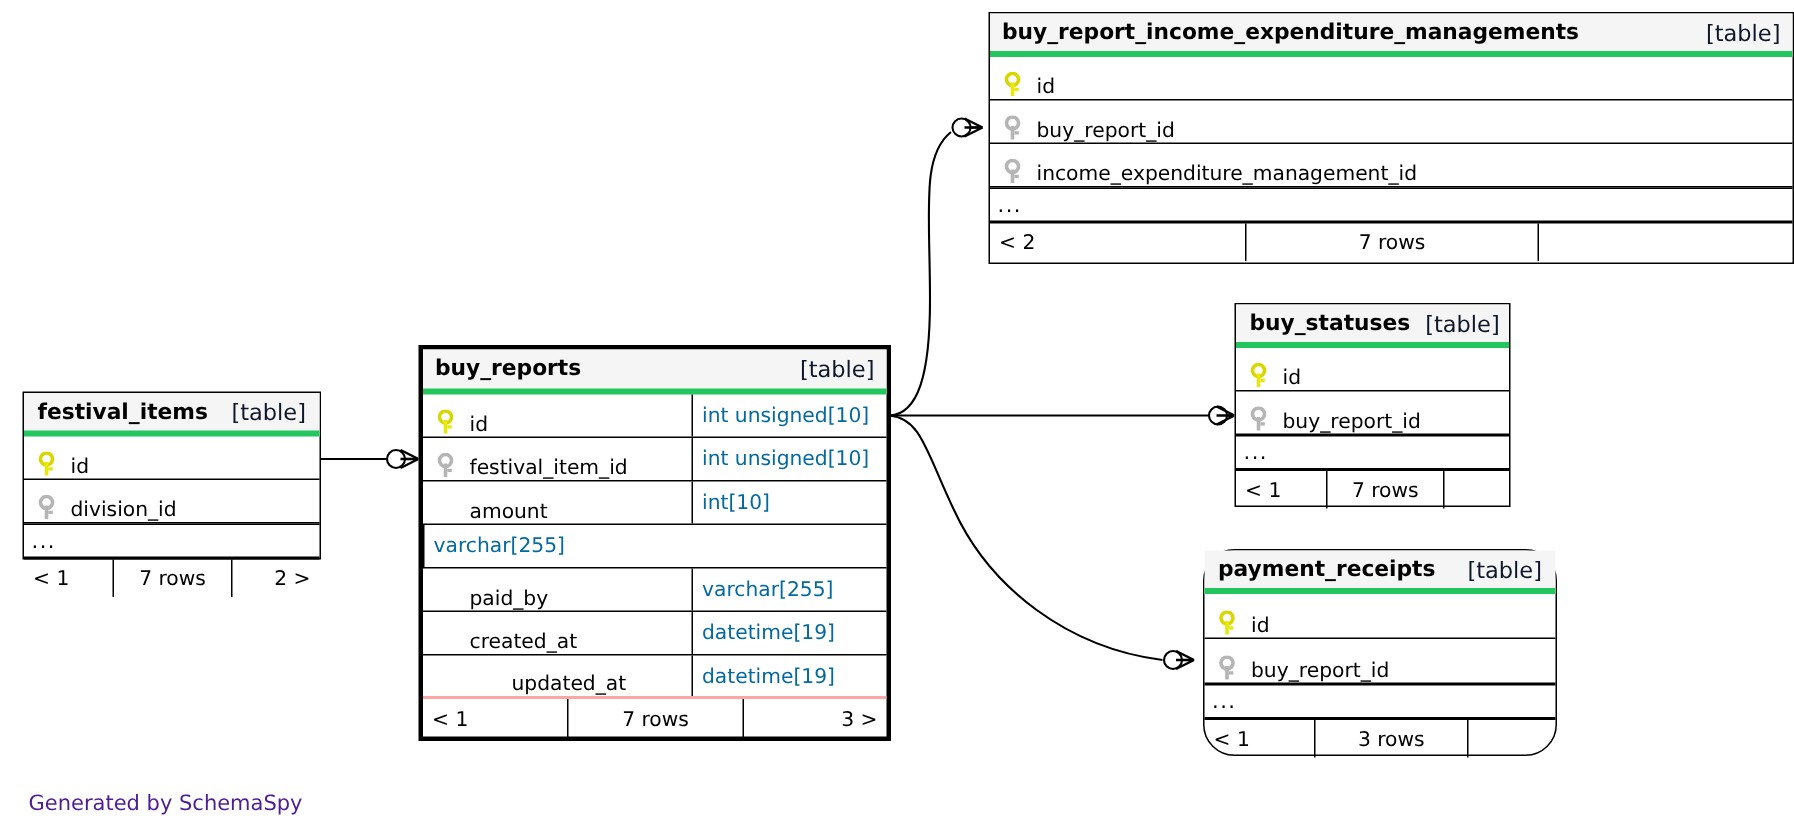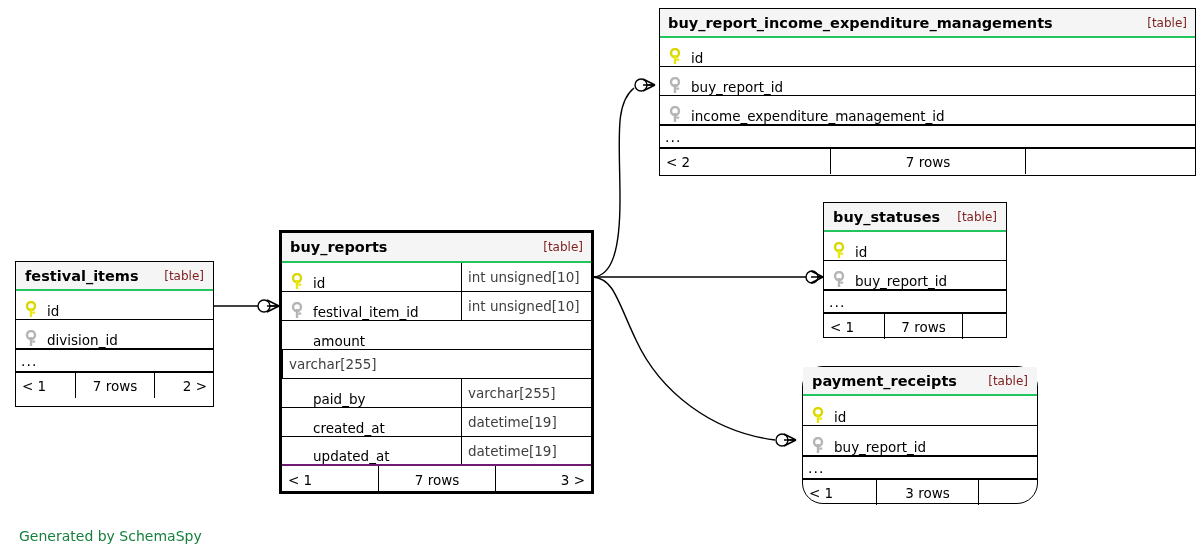--- a/index.html
+++ b/index.html
@@ -39,34 +39,34 @@
   }
   .tbl.focal {
     border: 3px solid #000000;
   }
 
   .thead {
     display: flex;
     align-items: center;
     justify-content: space-between;
     background: #f5f5f5;
-    border-bottom: 2px solid #22c55e;
+    border-bottom: 4px solid #22c55e;
     box-sizing: border-box;
     height: 29px;
     padding: 0 8px;
   }
   .tname {
     font-weight: bold;
     font-size: 14.5px;
     color: #000000;
     white-space: nowrap;
   }
   .ttype {
-    font-size: 12px;
-    color: #7f1d1d;
+    font-size: 15px;
+    color: #0f172a;
     white-space: nowrap;
     padding-left: 10px;
   }
 
   .trow {
     display: flex;
     align-items: stretch;
     border-bottom: 1px solid #000000;
     box-sizing: border-box;
     height: 29px;
@@ -82,21 +82,21 @@
     padding-left: 7px;
     overflow: hidden;
   }
   .ctype {
     display: flex;
     align-items: center;
     box-sizing: border-box;
     border-left: 1px solid #000000;
     padding-left: 6px;
     font-size: 13.5px;
-    color: #404040;
+    color: #0369a1;
     white-space: nowrap;
   }
   .collabel {
     font-size: 13.5px;
     color: #000000;
     white-space: nowrap;
   }
 
   
   .keyicon {
@@ -145,21 +145,21 @@
   .fcell:first-child { border-left: none; }
   .fcell.l { justify-content: flex-start; }
   .fcell.c { justify-content: center; }
   .fcell.r { justify-content: flex-end; }
 
   #footnote {
     position: absolute;
     left: 19px;
     top: 528px;
     font-size: 14px;
-    color: #15803d;
+    color: #4c1d95;
     z-index: 3;
     white-space: nowrap;
   }
 </style>
 </head>
 <body>
 
 <div id="canvas">
 
   <svg id="edges" viewBox="0 0 1196 559" width="1196" height="559" xmlns="http://www.w3.org/2000/svg">
@@ -282,20 +282,21 @@
         <span class="collabel">festival_item_id</span>
       </div>
       <div class="ctype" style="width:130px;">int unsigned[10]</div>
     </div>
 
     <div class="trow">
       <div class="cname">
         <span class="keyslot"></span>
         <span class="collabel">amount</span>
       </div>
+      <div class="ctype" style="width:130px;">int[10]</div>
     </div>
 
     <div class="trow">
       <div class="ctype" style="width:130px;">varchar[255]</div>
     </div>
 
     <div class="trow">
       <div class="cname">
         <span class="keyslot"></span>
         <span class="collabel">paid_by</span>
@@ -304,36 +305,36 @@
     </div>
 
     <div class="trow">
       <div class="cname">
         <span class="keyslot"></span>
         <span class="collabel">created_at</span>
       </div>
       <div class="ctype" style="width:130px;">datetime[19]</div>
     </div>
 
-    <div class="trow" style="border-bottom:2px solid #701a75;">
+    <div class="trow" style="border-bottom:2px solid #fca5a5;padding-left:28px;">
       <div class="cname">
         <span class="keyslot"></span>
         <span class="collabel">updated_at</span>
       </div>
       <div class="ctype" style="width:130px;">datetime[19]</div>
     </div>
 
     <div class="tfoot" style="height:27px;">
       <div class="fcell l" style="width:96px;">&lt; 1</div>
       <div class="fcell c" style="width:117px;">7 rows</div>
       <div class="fcell r" style="flex:1;">3 &gt;</div>
     </div>
   </div>
 
-  <div class="tbl" style="left:15px; top:261px; width:199px; height:146px;">
+  <div class="tbl" style="left:15px; top:261px; width:199px; height:112px;">
     <div class="thead" style="padding:0 9px;">
       <span class="tname">festival_items</span>
       <span class="ttype">[table]</span>
     </div>
 
     <div class="trow">
       <div class="cname">
         <span class="keyicon">
           <svg viewBox="0 0 16 18" width="16" height="18">
               <circle cx="8" cy="5" r="4" fill="none" stroke="#d8d800" stroke-width="2.4"></circle>

